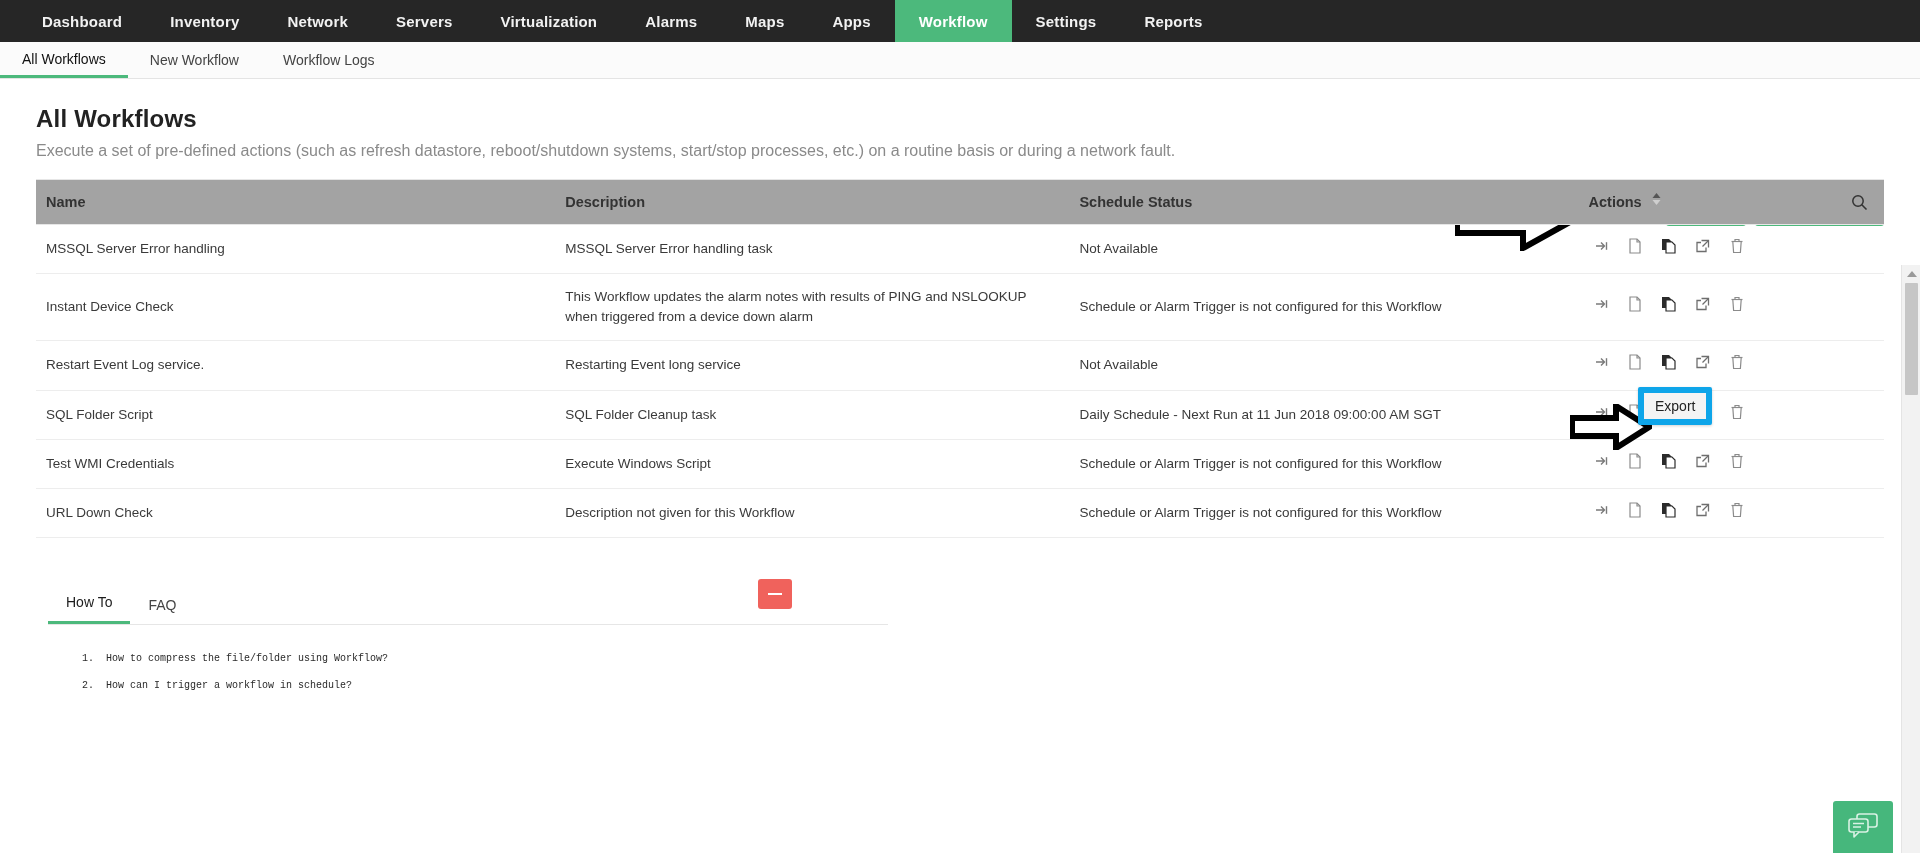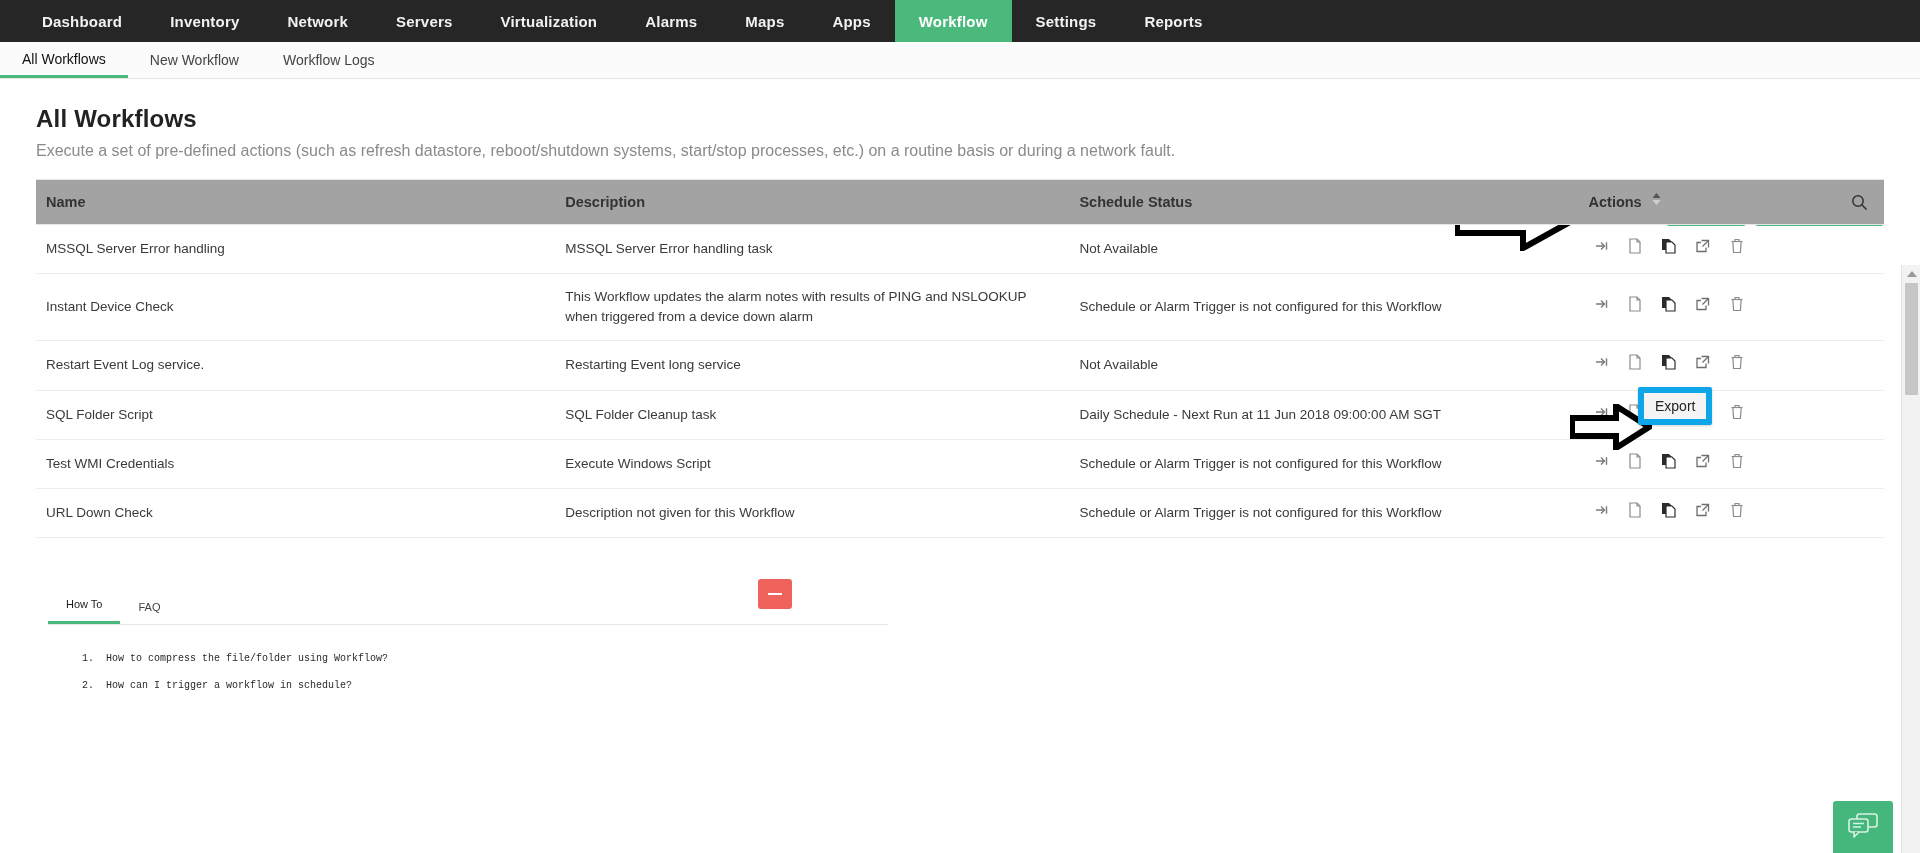--- a/index.html
+++ b/index.html
@@ -165,21 +165,21 @@
     width: 840px;
   }
   .howto-tabs {
     display: flex;
     align-items: flex-end;
     border-bottom: 1px solid #e6e6e6;
     height: 42px;
     position: relative;
   }
   .howto-tab {
-    font-size: 11px;
+    font-size: 14px;
     color: #444;
     padding: 0 18px 11px 18px;
     cursor: pointer;
   }
   .howto-tab.active { color: #1c1c1c; border-bottom: 3px solid #4cb97c; }
   .collapse-btn {
     position: absolute;
     right: 96px;
     top: -4px;
     width: 34px; height: 30px;

